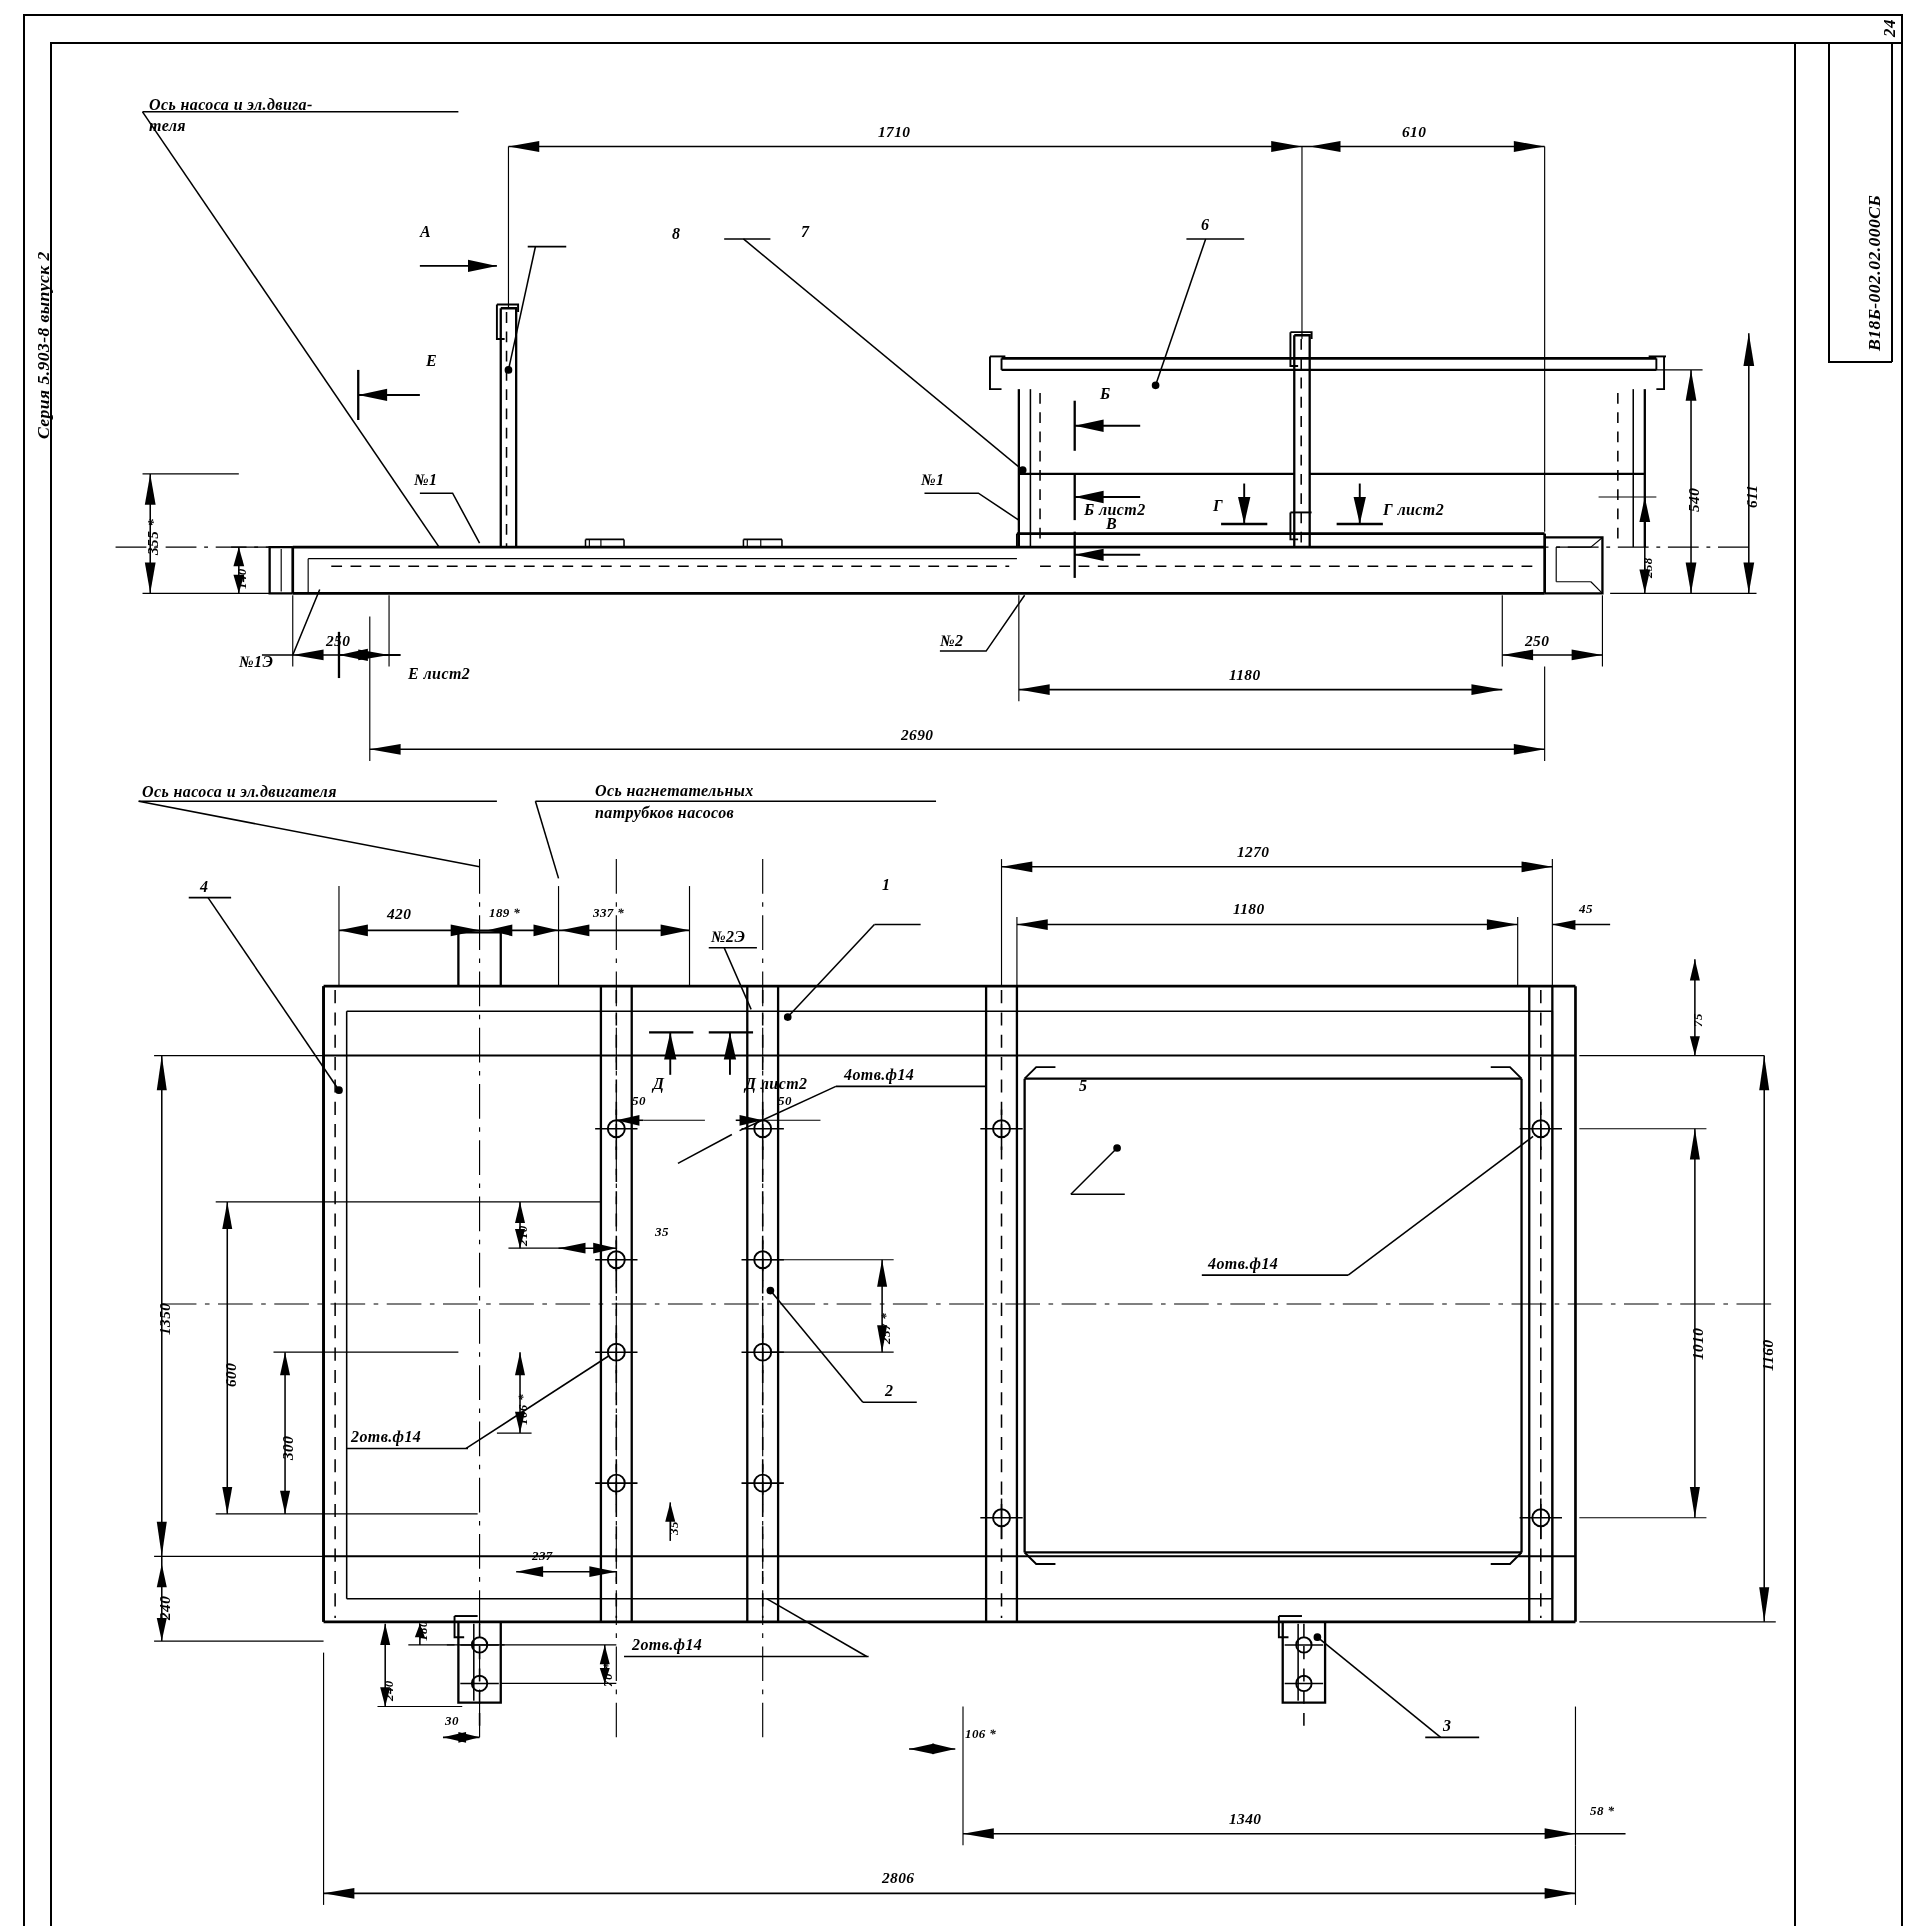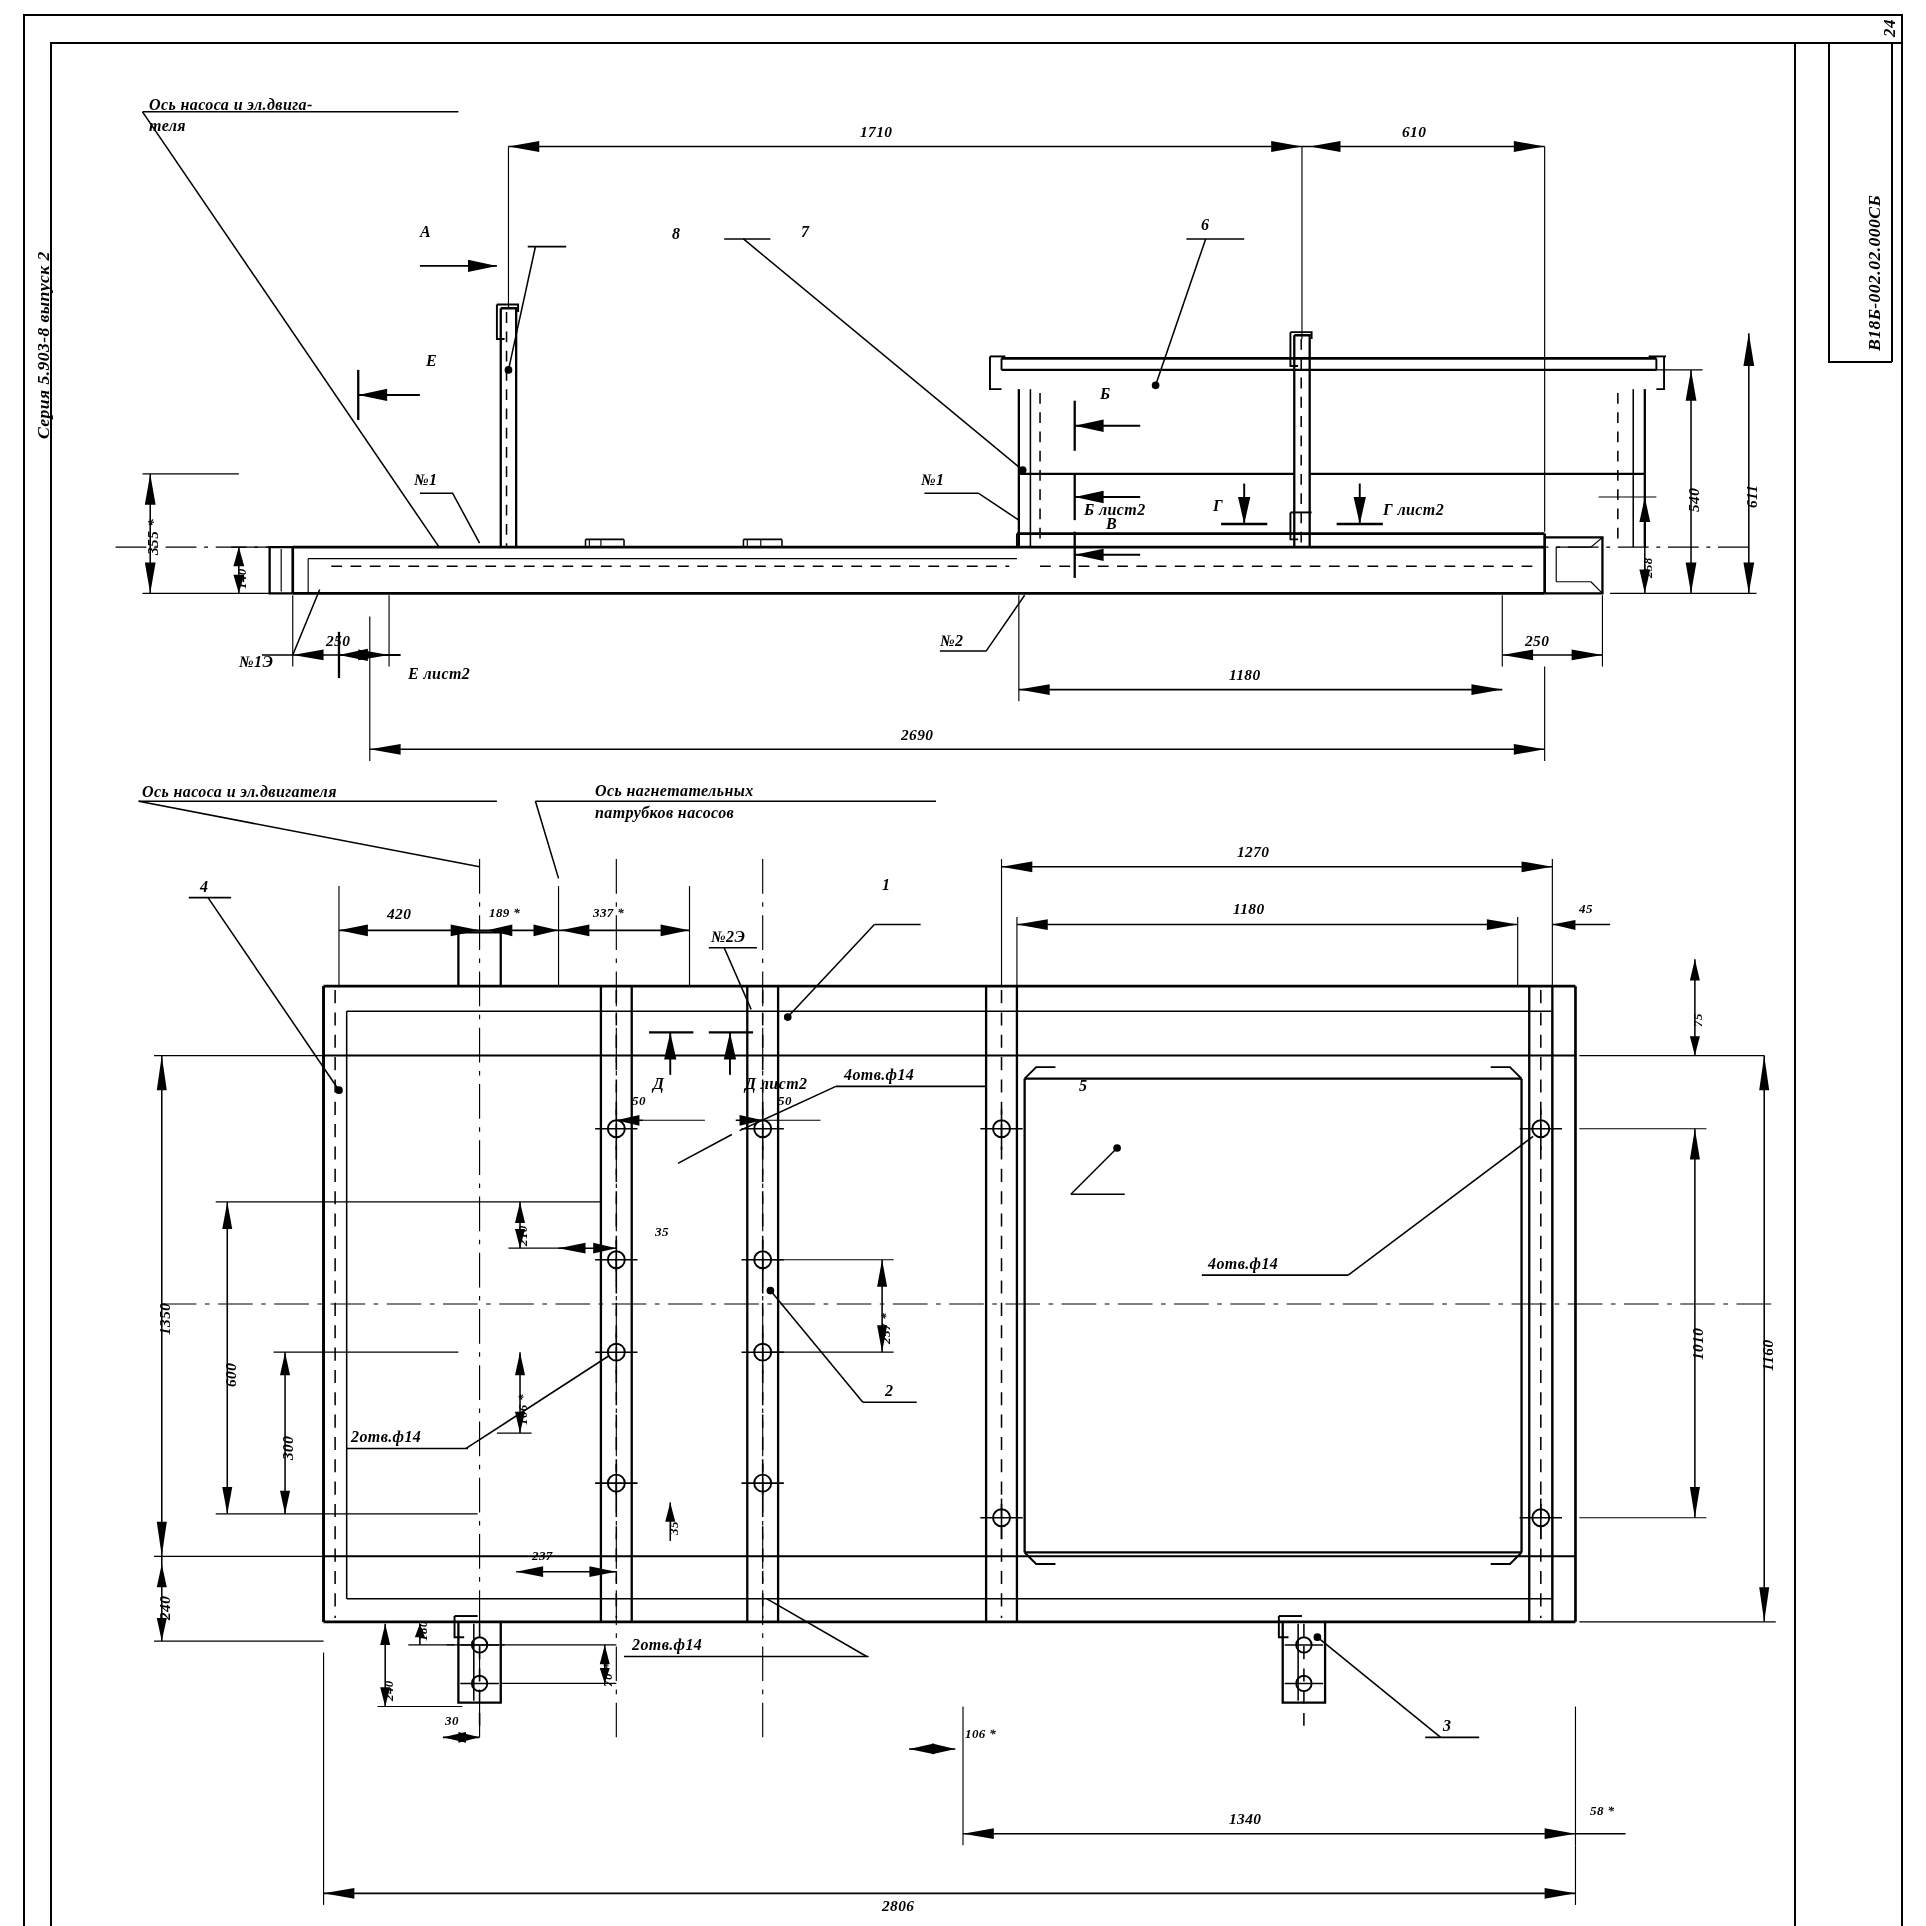--- a/index.html
+++ b/index.html
@@ -220,21 +220,21 @@
       <path d="M3230 1360 L3214 1290 L3246 1290 Z" fill="#000" stroke="none"></path>
       <line x1="3170" y1="1360" x2="3290" y2="1360" stroke-width="6"></line>
       <line x1="3530" y1="1255" x2="3530" y2="1360" stroke-width="5"></line>
       <path d="M3530 1360 L3514 1290 L3546 1290 Z" fill="#000" stroke="none"></path>
       <line x1="3470" y1="1360" x2="3590" y2="1360" stroke-width="6"></line>
     </g>
   </svg>
 
   <div class="txt lab" style="left:149px;top:96px;">Ось насоса и эл.двига-</div>
   <div class="txt lab" style="left:149px;top:117px;">теля</div>
-  <div class="txt dim" style="left:860px;top:123px;text-align:right;">1710</div>
+  <div class="txt dim" style="left:878px;top:123px;text-align:right;">1710</div>
   <div class="txt dim" style="left:1402px;top:123px;">610</div>
   <div class="txt dim rot90" style="left:144px;top:555px;">355 *</div>
   <div class="txt dimS rot90" style="left:234px;top:589px;">140 *</div>
   <div class="txt dim" style="left:326px;top:632px;">250</div>
   <div class="txt dim" style="left:1525px;top:632px;">250</div>
   <div class="txt dim" style="left:1229px;top:666px;">1180</div>
   <div class="txt dim" style="left:901px;top:726px;">2690</div>
   <div class="txt dim rot90" style="left:1685px;top:512px;">540</div>
   <div class="txt dim rot90" style="left:1743px;top:508px;">611</div>
   <div class="txt dimS rot90" style="left:1640px;top:578px;">258</div>
@@ -597,21 +597,21 @@
   <div class="txt dimS rot90" style="left:878px;top:1344px;">257 *</div>
   <div class="txt dimS" style="left:532px;top:1548px;">237</div>
   <div class="txt dimS rot90" style="left:666px;top:1535px;">35</div>
   <div class="txt dimS rot90" style="left:381px;top:1701px;">240</div>
   <div class="txt dimS rot90" style="left:415px;top:1641px;">180</div>
   <div class="txt dimS" style="left:445px;top:1713px;">30</div>
   <div class="txt dimS rot90" style="left:600px;top:1687px;">70 *</div>
   <div class="txt dimS" style="left:965px;top:1726px;">106 *</div>
   <div class="txt dim" style="left:1229px;top:1810px;">1340</div>
   <div class="txt dimS" style="left:1590px;top:1803px;">58 *</div>
-  <div class="txt dim" style="left:882px;top:1869px;margin-top:28px;">2806</div>
+  <div class="txt dim" style="left:882px;top:1869px;">2806</div>
 
   <div class="txt lab" style="left:844px;top:1066px;">4отв.ф14</div>
   <div class="txt lab" style="left:1208px;top:1255px;">4отв.ф14</div>
   <div class="txt lab" style="left:351px;top:1428px;">2отв.ф14</div>
   <div class="txt lab" style="left:632px;top:1636px;">2отв.ф14</div>
 
   <div class="txt lab" style="left:200px;top:878px;">4</div>
   <div class="txt lab" style="left:882px;top:876px;">1</div>
   <div class="txt lab" style="left:885px;top:1382px;">2</div>
   <div class="txt lab" style="left:1079px;top:1077px;">5</div>

